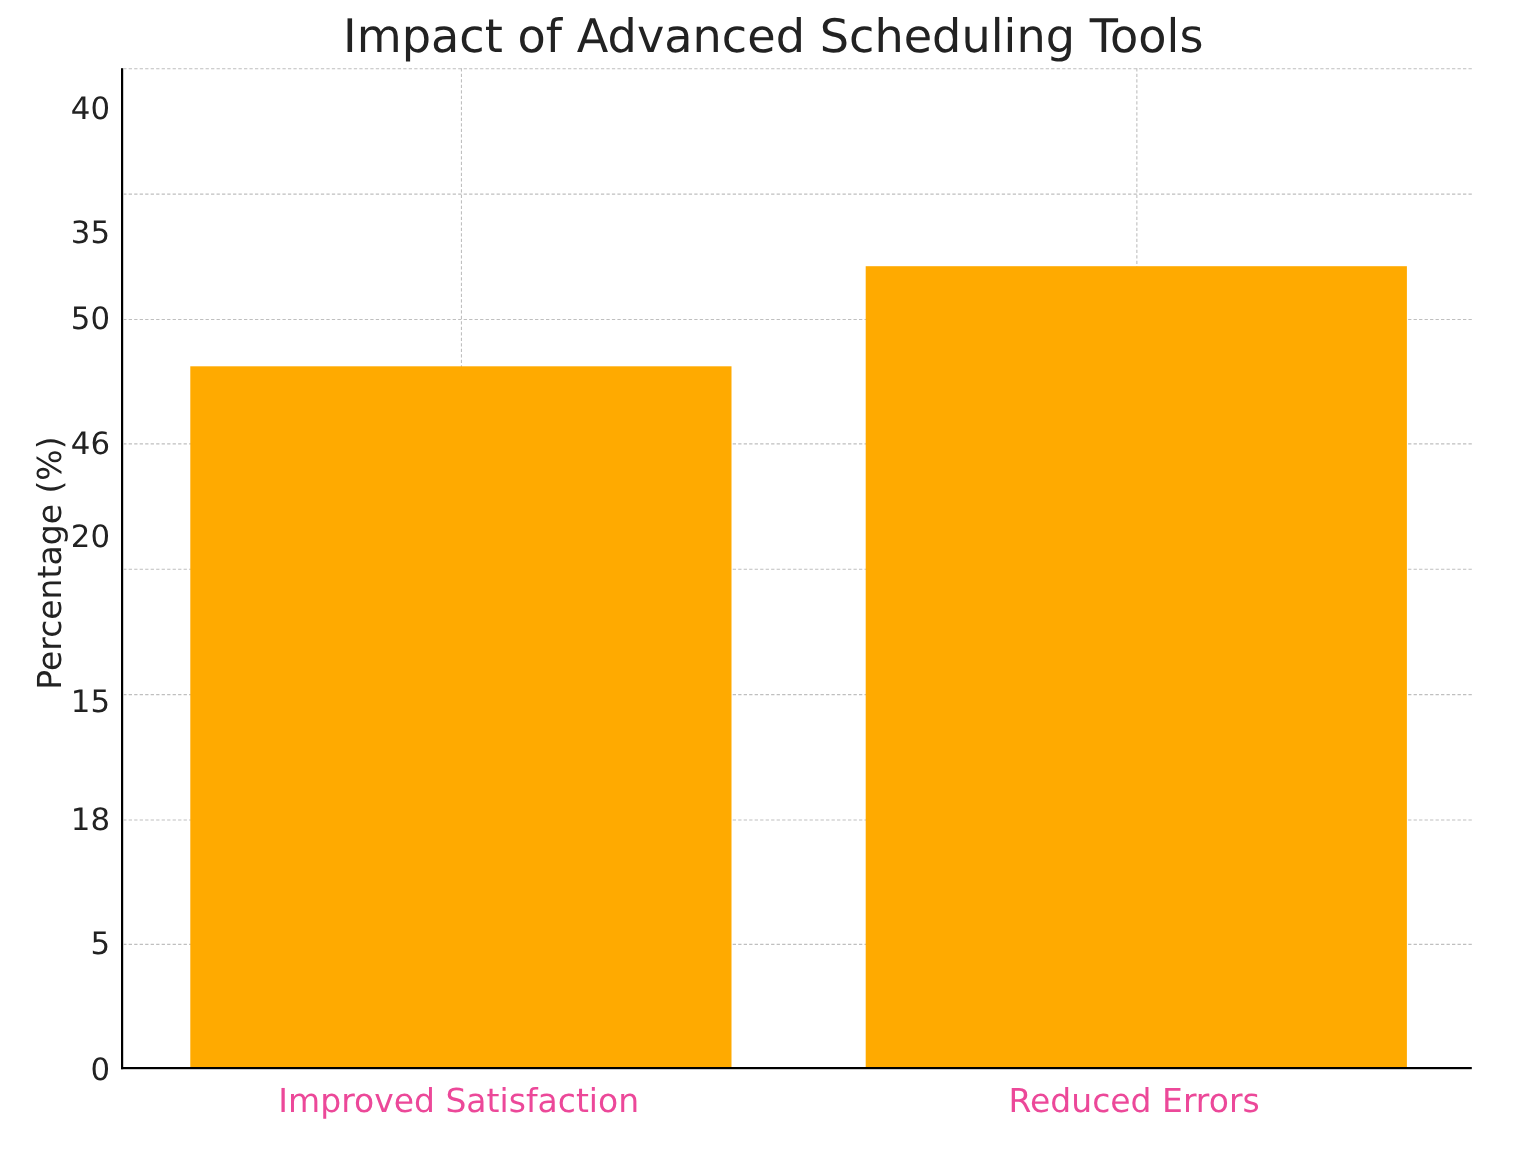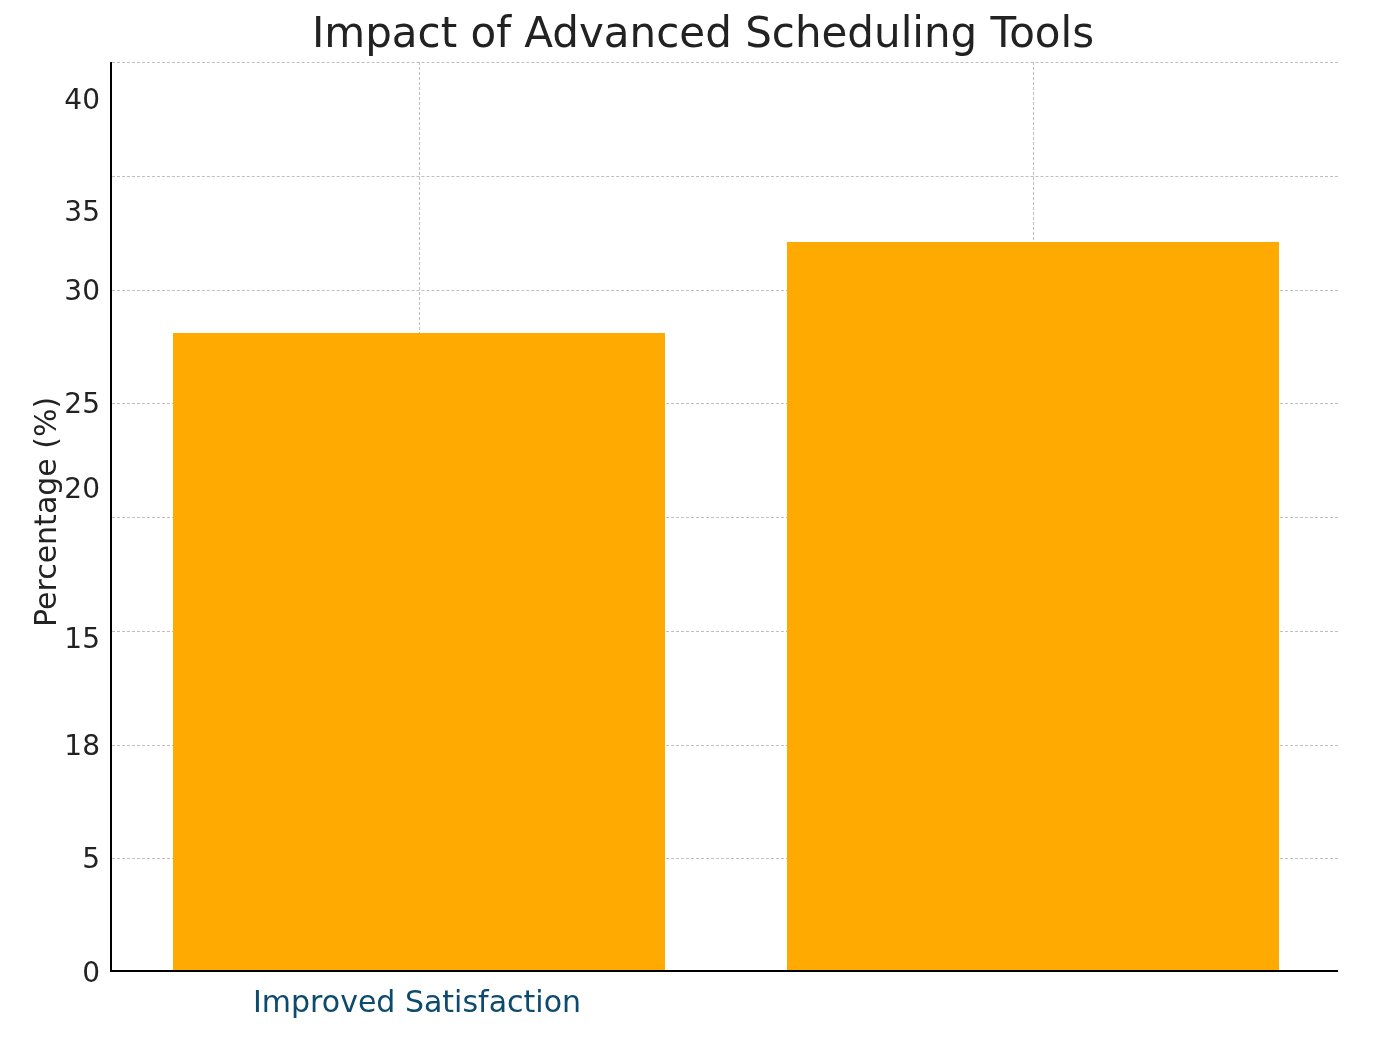--- a/index.html
+++ b/index.html
@@ -52,21 +52,21 @@
     right: 1276px; 
     font-size: 28px;
     color: #222;
     transform: translateY(-50%);
     text-align: right;
     width: 90px;
   }
   .xtick-label {
     position: absolute;
     font-size: 30px;
-    color: #0c4a6e;
+    color: #ec4899;
     transform: translateX(-50%);
     text-align: center;
     white-space: nowrap;
   }
   .ylabel {
     position: absolute;
     font-size: 30px;
     color: #222;
     transform: rotate(-90deg);
     transform-origin: left top;
@@ -101,18 +101,19 @@
       <div class="bar" style="left: 675.4px; width: 491.2px; height: 728px; background: rgb(255, 170, 0);"></div>
     </div>
 
   <div class="ylabel" id="ylabel" style="left: 28px; top: 627px;">Percentage (%)</div>
 
 <div class="ytick-label" style="left: 10px; width: 90px; top: 972px;">0</div>
     <div class="ytick-label" style="left: 10px; width: 90px; top: 858.25px;">5</div>
     <div class="ytick-label" style="left: 10px; width: 90px; top: 744.5px;">18</div>
     <div class="ytick-label" style="left: 10px; width: 90px; top: 638px;">15</div>
     <div class="ytick-label" style="left: 10px; width: 90px; top: 488px;">20</div>
-    <div class="ytick-label" style="left: 10px; width: 90px; top: 403.25px;">25</div>
-    <div class="ytick-label" style="left: 10px; width: 90px; top: 289.5px;">30</div>
+    <div class="ytick-label" style="left: 10px; width: 90px; top: 403.25px;">46</div>
+    <div class="ytick-label" style="left: 10px; width: 90px; top: 289.5px;">50</div>
     <div class="ytick-label" style="left: 10px; width: 90px; top: 175.75px; margin-top: 35px;">35</div>
     <div class="ytick-label" style="left: 10px; width: 90px; top: 62px; margin-top: 37px;">40</div>
     <div class="xtick-label" style="left: 417px; top: 984px;">Improved Satisfaction</div>
+    <div class="xtick-label" style="left: 1031px; top: 984px;">Reduced Errors</div>
   </div>
 
 </body></html>

